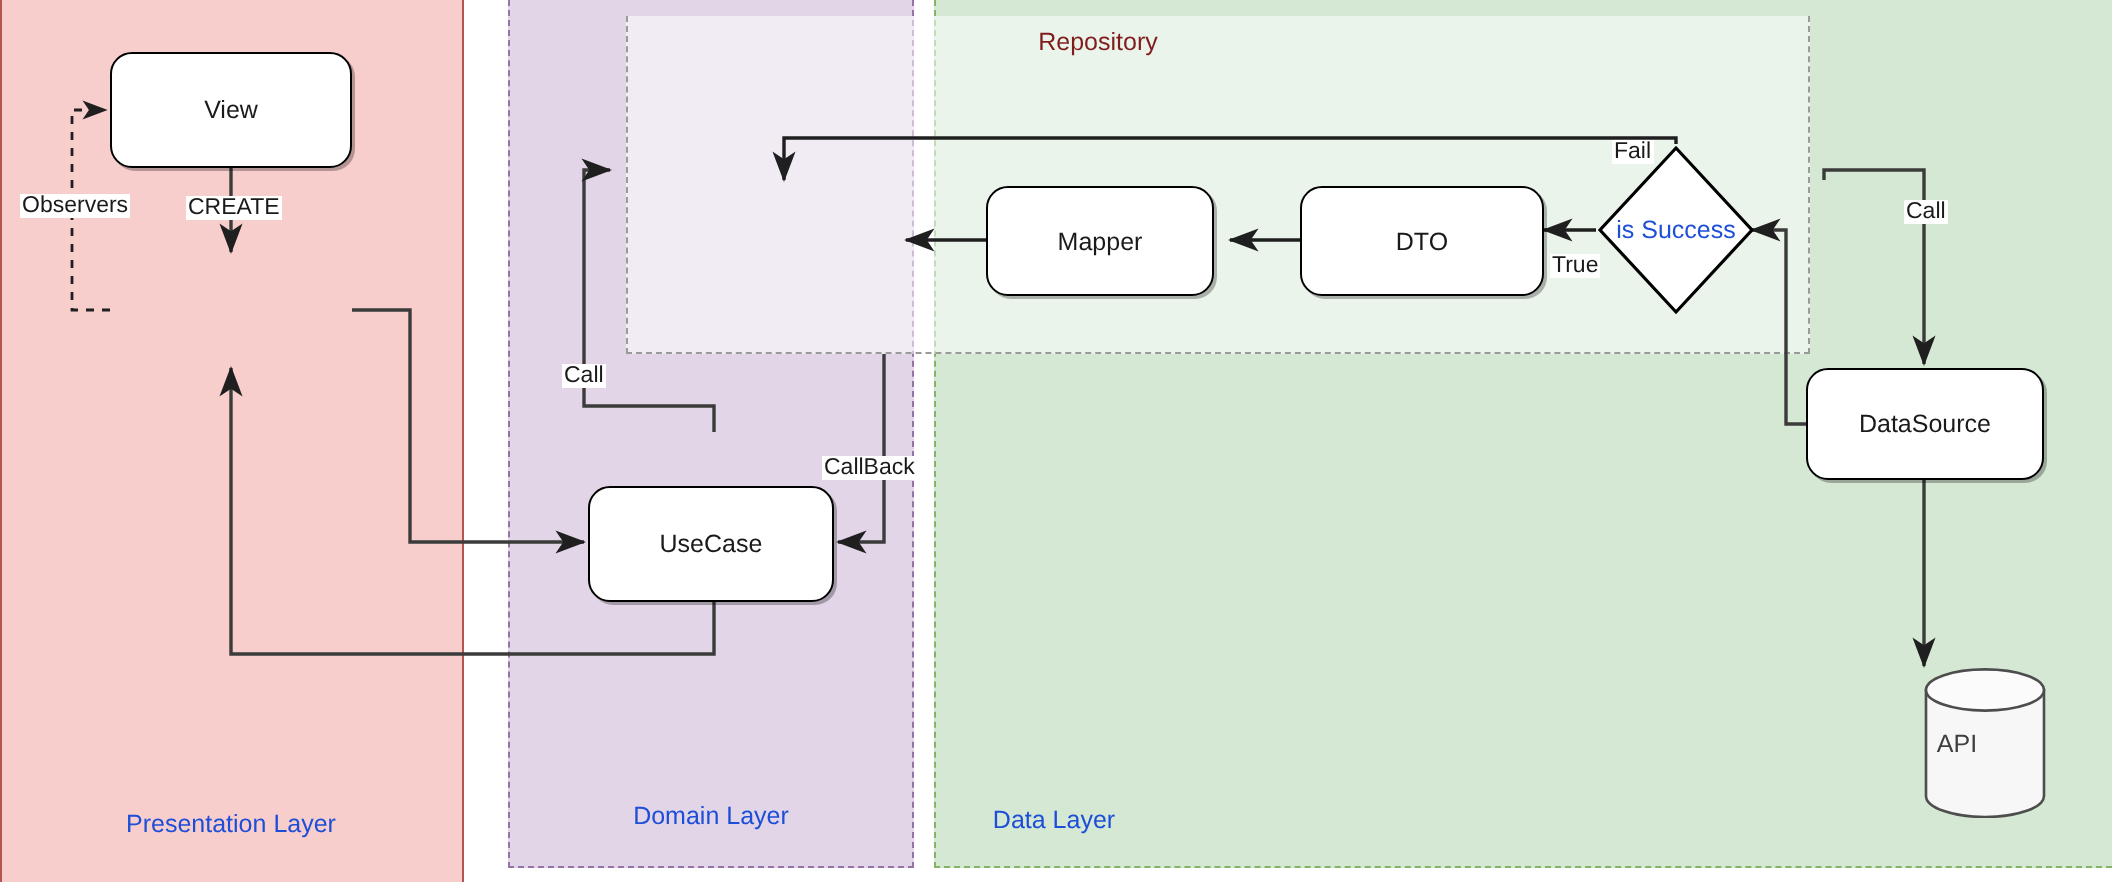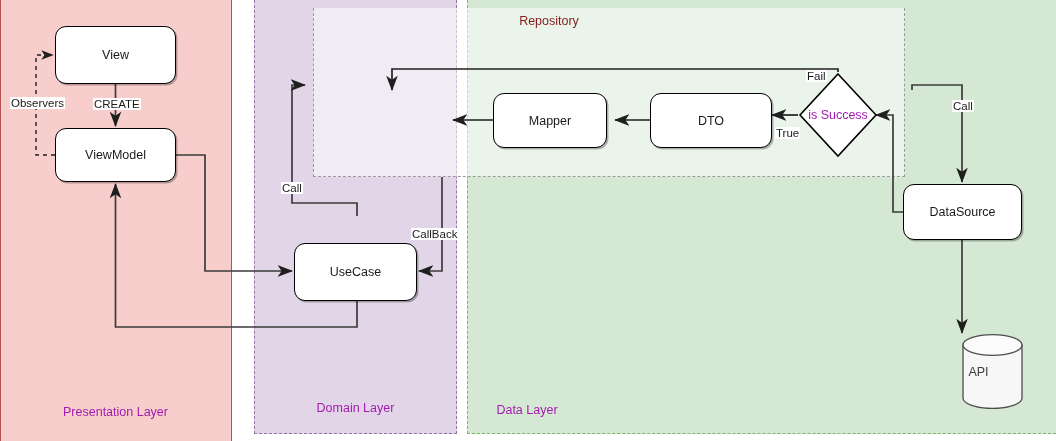--- a/index.html
+++ b/index.html
@@ -1,33 +1,33 @@
 <!DOCTYPE html>
 <html><head>
 <meta charset="utf-8">
 <style>
   html,body{margin:0;padding:0;background:#ffffff;}
   body{font-family:"Liberation Sans",sans-serif;}
   #canvas{position:relative;width:1056px;height:441px;overflow:hidden;background:#ffffff;}
 
   .layer{position:absolute;box-sizing:border-box;}
-  .layer-label{position:absolute;width:100%;text-align:center;font-size:12.5px;color:#a21caf;}
+  .layer-label{position:absolute;width:100%;text-align:center;font-size:12.5px;color:#1d4ed8;}
 
   .presentation{left:0;top:0;width:232px;height:441px;background:#f8cecc;border:1px solid #b85450;border-top:none;border-bottom:none;border-left:none;}
   .presentation-left{position:absolute;left:0;top:0;width:1px;height:441px;background:#b85450;}
   .domain{left:254px;top:0;width:203px;height:434px;background:#e1d5e7;border:1.4px dashed #9673a6;border-top:none;}
   .data{left:467px;top:0;width:589px;height:434px;background:#d5e8d4;border:1.4px dashed #82b366;border-top:none;border-right:none;}
   .repository{position:absolute;left:313px;top:8px;width:592px;height:169px;background:rgba(255,255,255,0.52);border:1.2px dashed #9a9a9a;border-top:none;box-sizing:border-box;}
   .repo-label{position:absolute;left:0;top:14px;width:100%;text-align:center;font-size:12.5px;color:#7f1d1d;}
 
   .node{position:absolute;box-sizing:border-box;background:#ffffff;border:1.6px solid #000000;border-radius:11px;display:flex;align-items:center;justify-content:center;font-size:12.5px;color:#1a1a1a;box-shadow:1.5px 1.5px 0 rgba(0,0,0,0.28);}
 
   .diamond-wrap{position:absolute;}
   .diamond-shape{position:absolute;left:0;top:0;width:100%;height:100%;}
-  .diamond-text{position:absolute;left:0;top:0;width:100%;height:100%;display:flex;align-items:center;justify-content:center;font-size:12.5px;color:#a21caf;}
+  .diamond-text{position:absolute;left:0;top:0;width:100%;height:100%;display:flex;align-items:center;justify-content:center;font-size:12.5px;color:#1d4ed8;}
 
   .cyl{position:absolute;padding-left:28px;}
   .cyl-text{position:absolute;left:0;top:0;width:100%;height:100%;display:flex;align-items:center;justify-content:center;font-size:12.5px;color:#3f3f3f;}
 
   svg.edges{position:absolute;left:0;top:0;width:1056px;height:441px;pointer-events:none;}
 
   .edge-label{position:absolute;font-size:11.5px;color:#1a1a1a;background:#ffffff;padding:0 1px;white-space:nowrap;}
 </style>
 </head>
 <body>
@@ -88,23 +88,20 @@
       <path d="M912,90 L912,85 L962,85 L962,182" marker-end="url(#ah)"></path>
 
       <path d="M962,240 L962,333" marker-end="url(#ah)"></path>
     </g>
   </svg>
 
   <div class="node" style="left:55px;top:26px;width:121px;height:58px;">
     <span>View</span>
   </div>
 
-  <div class="node" style="left:55px;top:128px;width:121px;height:54px;">
-    <span>ViewModel</span>
-  </div>
 
   <div class="node" style="left:294px;top:243px;width:123px;height:58px;">
     <span>UseCase</span>
   </div>
 
 
   <div class="node" style="left:493px;top:93px;width:114px;height:55px;">
     <span>Mapper</span>
   </div>
 

